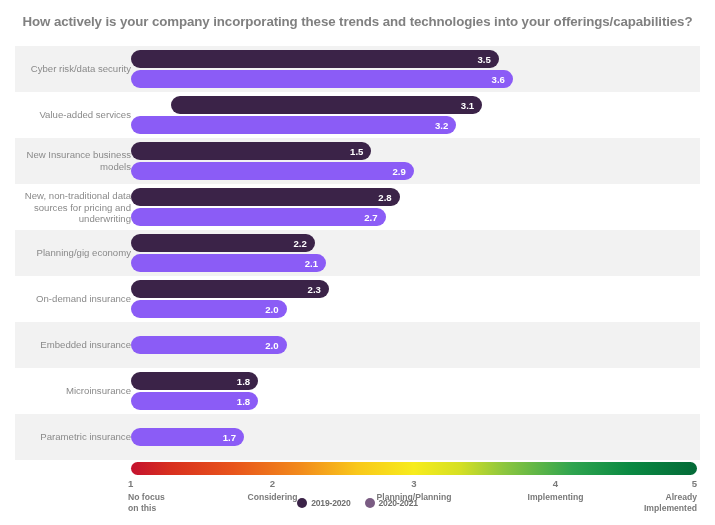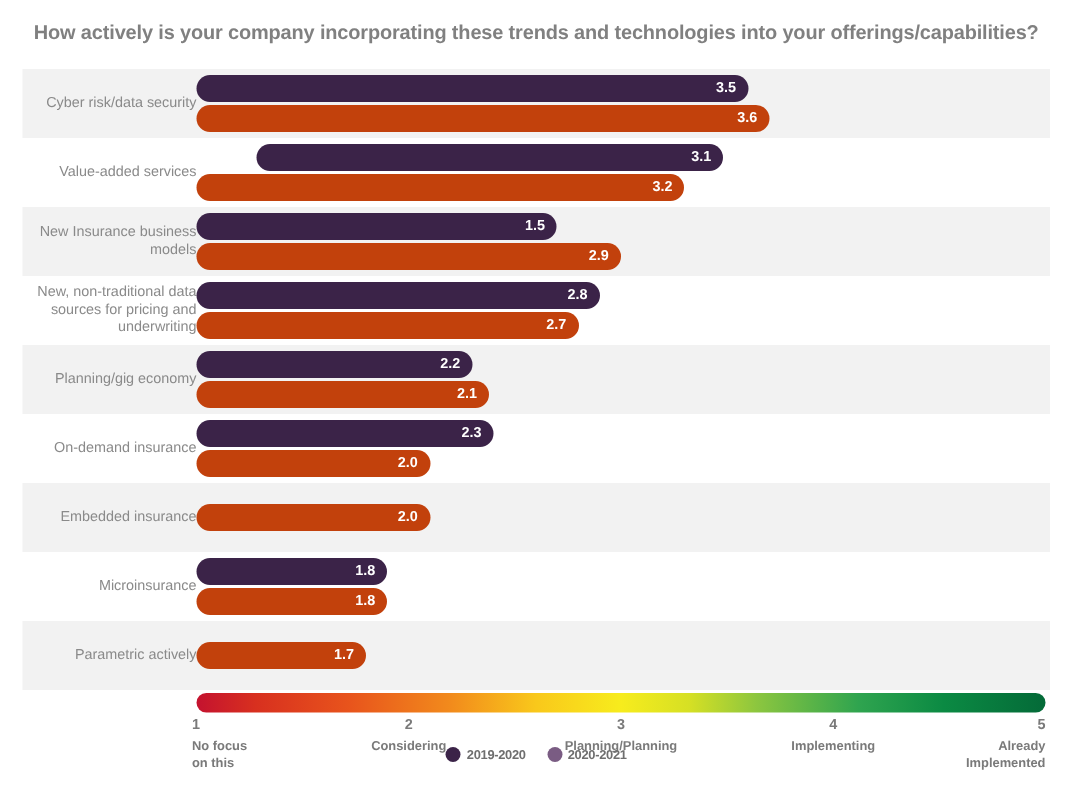--- a/index.html
+++ b/index.html
@@ -46,21 +46,21 @@
     position:absolute;
     left:116px; right:0; top:0; bottom:0;
   }
   .bar{
     position:absolute;
     height:18px;
     border-radius:9px;
     box-sizing:border-box;
   }
   .bar.s0{ background:#3b2348; }
-  .bar.s1{ background:#c2410c; }
+  .bar.s1{ background:#8b5cf6; }
   .bar .val{
     position:absolute;
     right:8px; top:50%;
     transform:translateY(-50%);
     font-size:9.6px;
     font-weight:bold;
     color:#ffffff;
     white-space:nowrap;
   }
   #axis-wrap{
@@ -193,21 +193,21 @@
       <div class="bars">
         <div class="bar s0" style="left: 0px; width: 127.2px; top: 4px;">
           <span class="val">1.8</span>
         </div>
         <div class="bar s1" style="left: 0px; width: 127.2px; top: 24px;">
           <span class="val">1.8</span>
         </div>
       </div>
     </div>
     <div class="row band" style="height: 46px;">
-      <div class="cat-label">Parametric actively</div>
+      <div class="cat-label">Parametric insurance</div>
       <div class="bars">
         <div class="bar s1" style="left: 0px; width: 113.05px; top: 14px;">
           <span class="val">1.7</span>
         </div>
       </div>
     </div>
   </div>
 
 <div id="axis-wrap">
   <div id="gradient-bar"></div>

